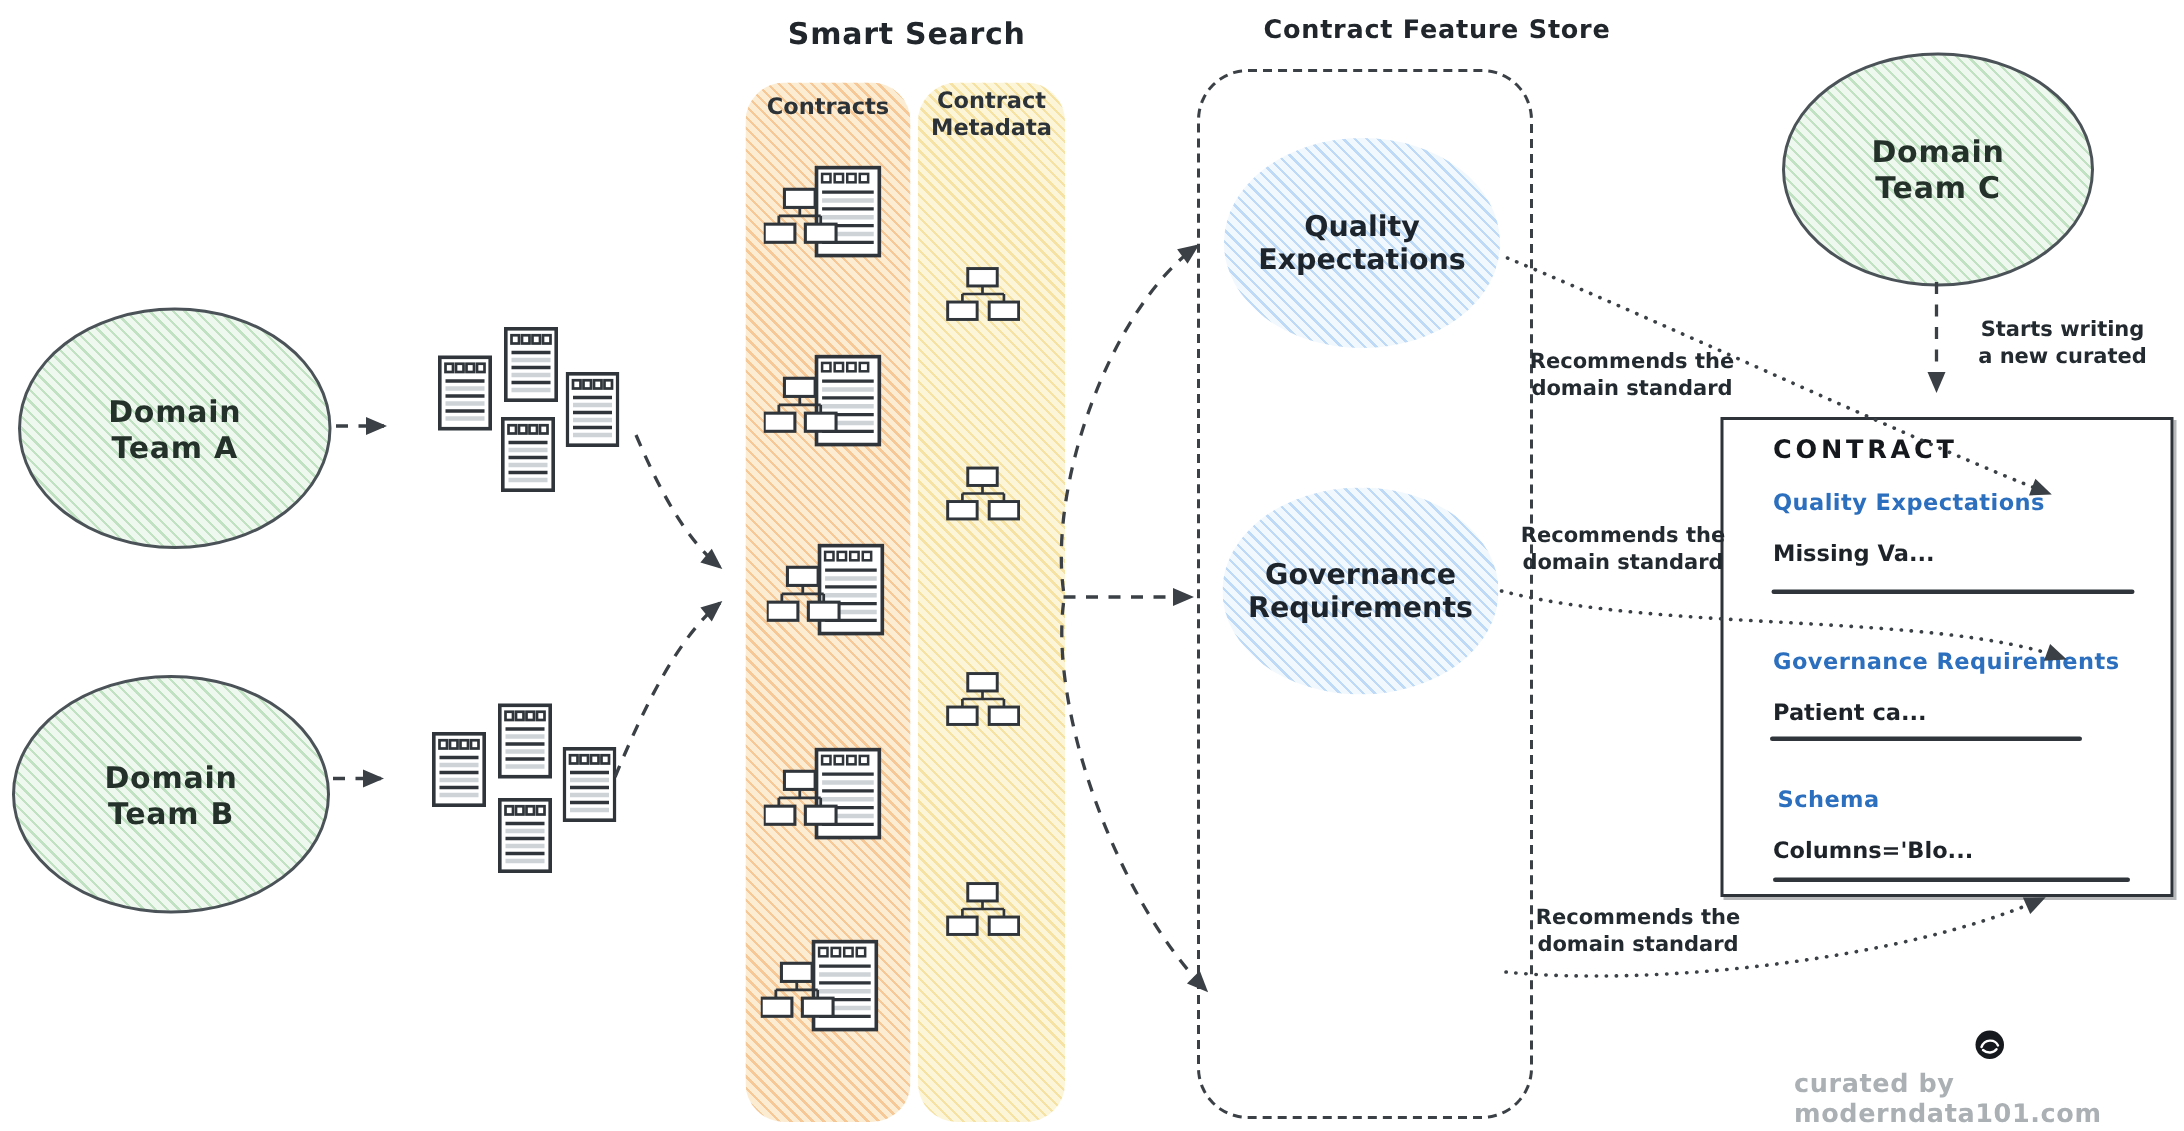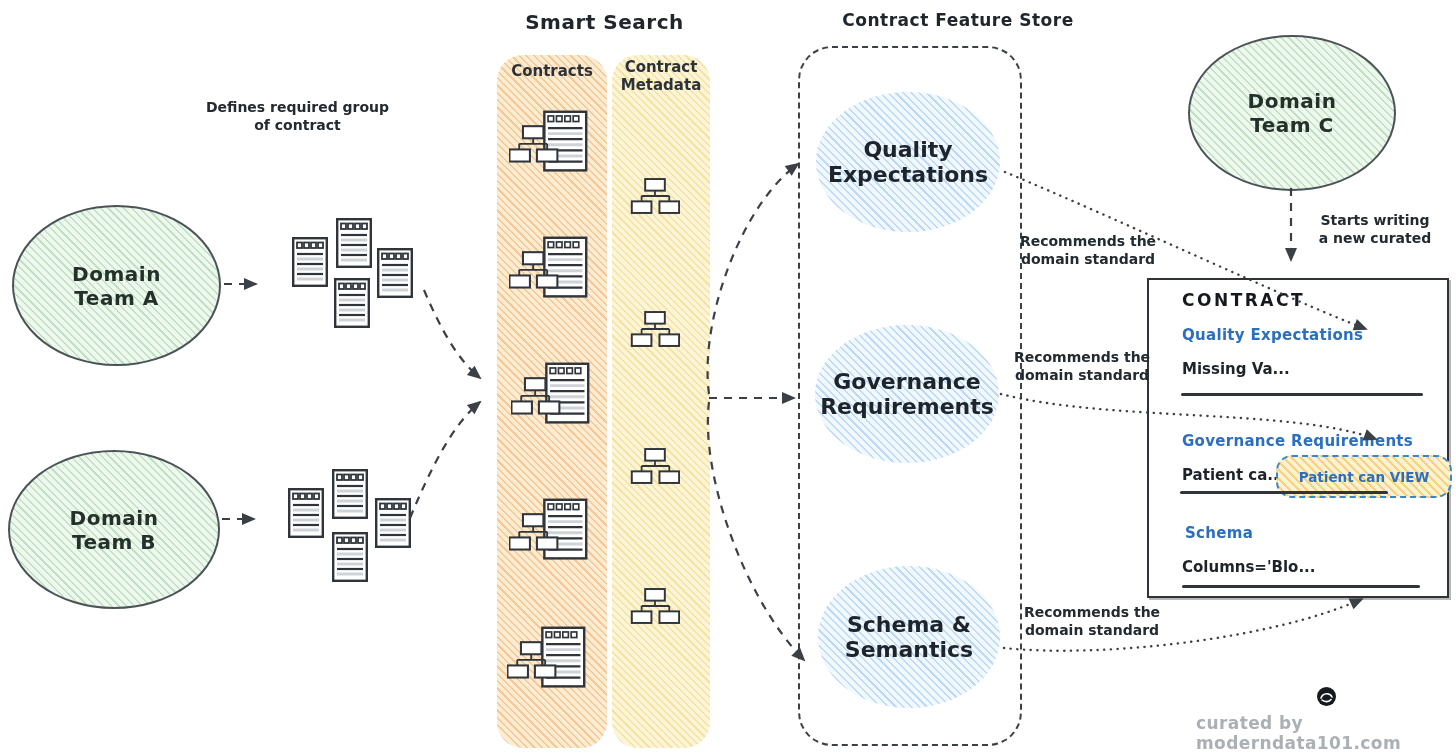--- a/index.html
+++ b/index.html
@@ -8,21 +8,21 @@
   .abs{position:absolute;}
   .pre{white-space:pre-line;}
   
   .ellipse{border-radius:50%;display:flex;align-items:center;justify-content:center;
            text-align:center;font-weight:600;}
   .team{background-color:#eff8ef;
         background-image:repeating-linear-gradient(45deg,rgba(118,188,124,.38) 0 1.6px,transparent 1.6px 5.5px);
         border:2.5px solid #4b5358;font-size:20px;color:#24312a;letter-spacing:.5px;z-index:2;}
   .feature{background-color:#f1f8fe;
         background-image:repeating-linear-gradient(45deg,rgba(120,176,236,.42) 0 1.6px,transparent 1.6px 5.5px);
-        font-size:22px;color:#1d242b;z-index:2;}
+        font-size:19px;color:#1d242b;z-index:2;}
   .col{border-radius:26px;z-index:1;}
   .col-orange{background-color:#fcecd2;
         background-image:repeating-linear-gradient(45deg,rgba(240,158,82,.46) 0 1.6px,transparent 1.6px 5.2px);}
   .col-yellow{background-color:#fdf5d7;
         background-image:repeating-linear-gradient(45deg,rgba(236,200,92,.42) 0 1.6px,transparent 1.6px 5.2px);}
   .col-label{font-weight:700;font-size:15px;color:#2c3338;text-align:center;z-index:2;}
   
   .title{font-weight:700;font-size:20px;color:#20262b;letter-spacing:.5px;z-index:3;}
   .title-sm{font-weight:700;font-size:17px;color:#20262b;letter-spacing:.5px;z-index:3;margin-left:48px;}
   .note{font-weight:600;font-size:14px;color:#232a30;text-align:center;line-height:1.3;z-index:5;}
@@ -86,22 +86,20 @@
         <line x1="42" y1="49" x2="79" y2="49" stroke="#ced3d7" stroke-width="3.2"></line>
         <line x1="42" y1="55" x2="79" y2="55" stroke="#2f353a" stroke-width="2.4"></line>
         <path d="M26,30 V36 M11,36 H41 M11,36 V42 M41,36 V42" fill="none" stroke="#2f353a" stroke-width="2"></path>
         <rect x="15" y="17" width="22" height="13" fill="#ffffff" stroke="#2f353a" stroke-width="2.2"></rect>
         <rect x="0.5" y="42" width="22" height="13" fill="#ffffff" stroke="#2f353a" stroke-width="2.2"></rect>
         <rect x="30" y="42" width="22" height="13" fill="#ffffff" stroke="#2f353a" stroke-width="2.2"></rect>
       </symbol>
     </defs>
   </svg>
 
-  <div class="abs note pre" style="left:200px;top:98px;width:195px;">Defines required group
-of contract</div>
   <div class="abs title" style="left:497px;top:10px;width:215px;text-align:center;">Smart Search</div>
   <div class="abs title-sm" style="left:790px;top:10px;width:240px;text-align:center;">Contract Feature Store</div>
 
   <div class="abs col col-orange" style="left:497px;top:55px;width:110px;height:693px;"></div>
   <div class="abs col col-yellow" style="left:612px;top:55px;width:98px;height:693px;"></div>
   <div class="abs col-label" style="left:500px;top:62px;width:104px;">Contracts</div>
   <div class="abs col-label pre" style="left:612px;top:58px;width:98px;">Contract
 Metadata</div>
 
   <svg class="abs icon" style="left:509px;top:110px;z-index:2" width="80" height="64">
@@ -164,43 +162,40 @@
     </svg>
   <svg class="abs icon" style="left:332px;top:531px;z-index:2" width="36" height="52">
       <use href="#sym-doc"></use>
     </svg>
 
   <div class="abs store" style="left:798px;top:46px;width:220px;height:696px;"></div>
   <div class="abs ellipse feature pre" style="left:816px;top:92px;width:184px;height:140px;">Quality
 Expectations</div>
   <div class="abs ellipse feature pre" style="left:815px;top:325px;width:184px;height:138px;">Governance
 Requirements</div>
-  <div class="abs ellipse feature pre" style="left:818px;top:566px;width:182px;height:142px;">Schema &amp;
-Semantics</div>
 
   <div class="abs note pre" style="left:1018px;top:232px;width:140px;">Recommends the
 domain standard</div>
   <div class="abs note pre" style="left:1012px;top:348px;width:140px;">Recommends the
 domain standard</div>
   <div class="abs note pre" style="left:1022px;top:603px;width:140px;">Recommends the
 domain standard</div>
 
   <div class="abs note pre" style="left:1310px;top:211px;width:130px;">Starts writing
 a new curated</div>
 
   <div class="abs card" style="left:1147px;top:278px;width:298px;height:316px;">
     <div class="ttl">CONTRACT</div>
 
     <div class="hd" style="left:33px;top:46px;">Quality Expectations</div>
     <div class="fld" style="left:33px;top:80px;">Missing Va...</div>
     <div class="rule" style="left:32px;top:113px;width:242px;"></div>
 
     <div class="hd" style="left:33px;top:152px;">Governance Requirements</div>
     <div class="fld" style="left:33px;top:186px;">Patient ca...</div>
-    <div class="pill" style="left:127px;top:175px;width:160px;height:39px;">Patient can VIEW</div>
     <div class="rule" style="left:31px;top:211px;width:208px;"></div>
 
     <div class="hd" style="left:36px;top:244px;">Schema</div>
     <div class="fld" style="left:33px;top:278px;">Columns='Blo...</div>
     <div class="rule" style="left:33px;top:305px;width:238px;"></div>
   </div>
 
   <div class="abs wm" style="left:1196px;top:686px;flex-direction:column;">
     <svg class="icon" width="21" height="21" viewBox="0 0 21 21">
       <circle cx="10.5" cy="10.5" r="9.5" fill="#16191d"></circle>

